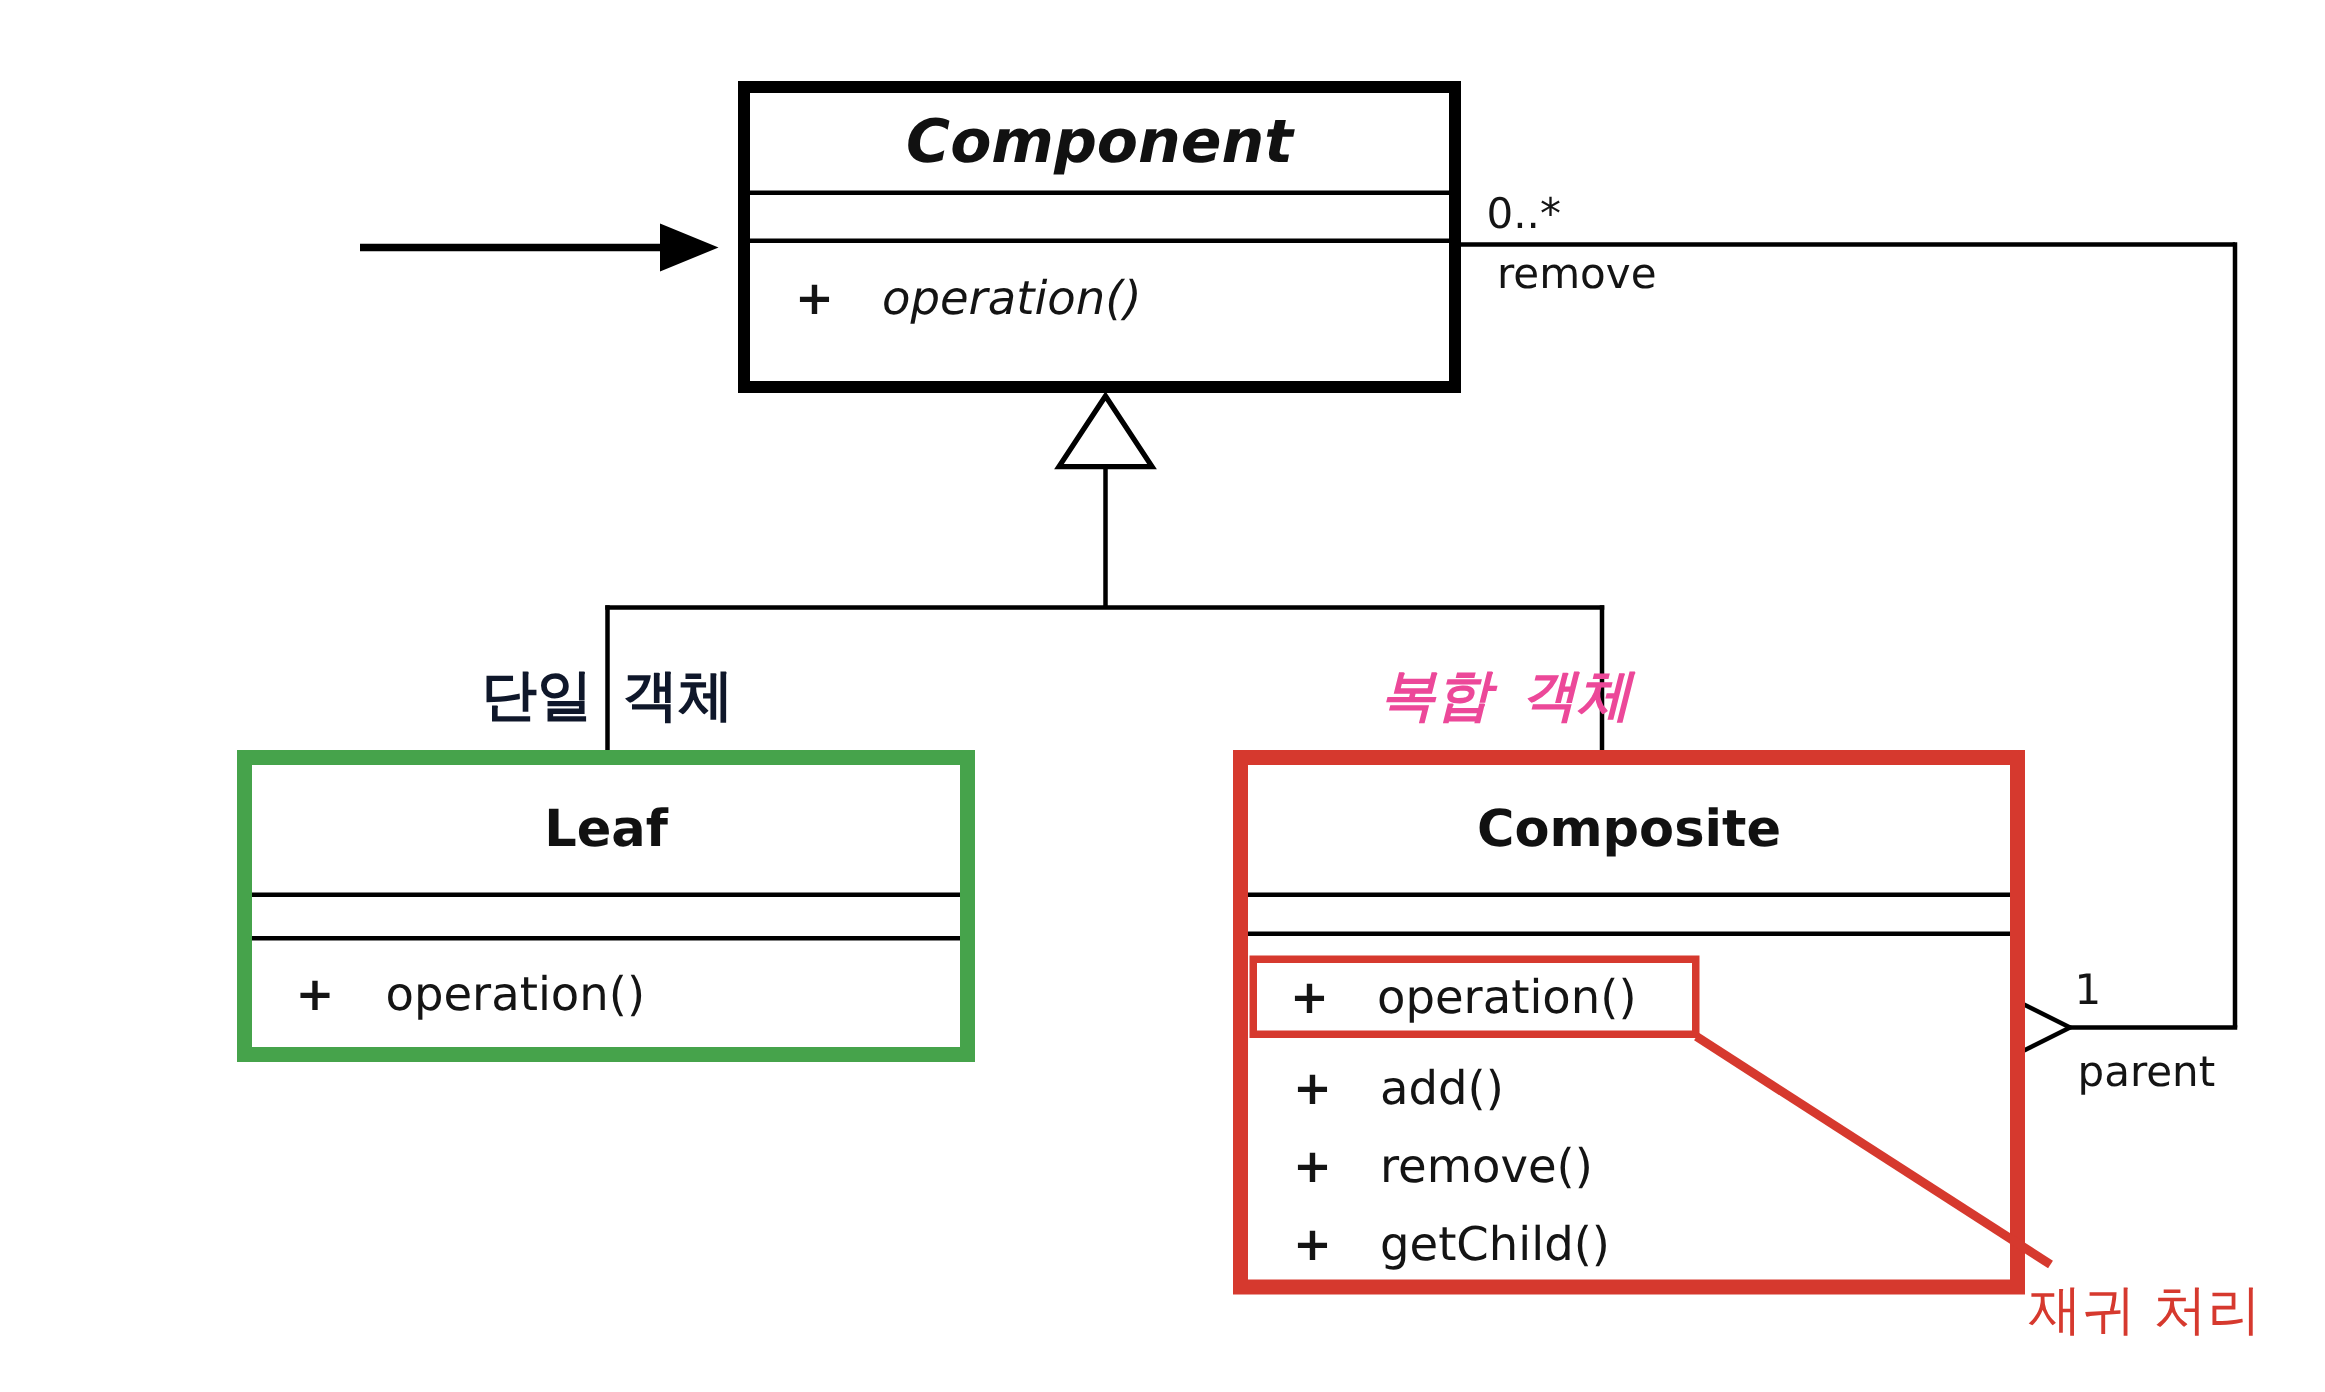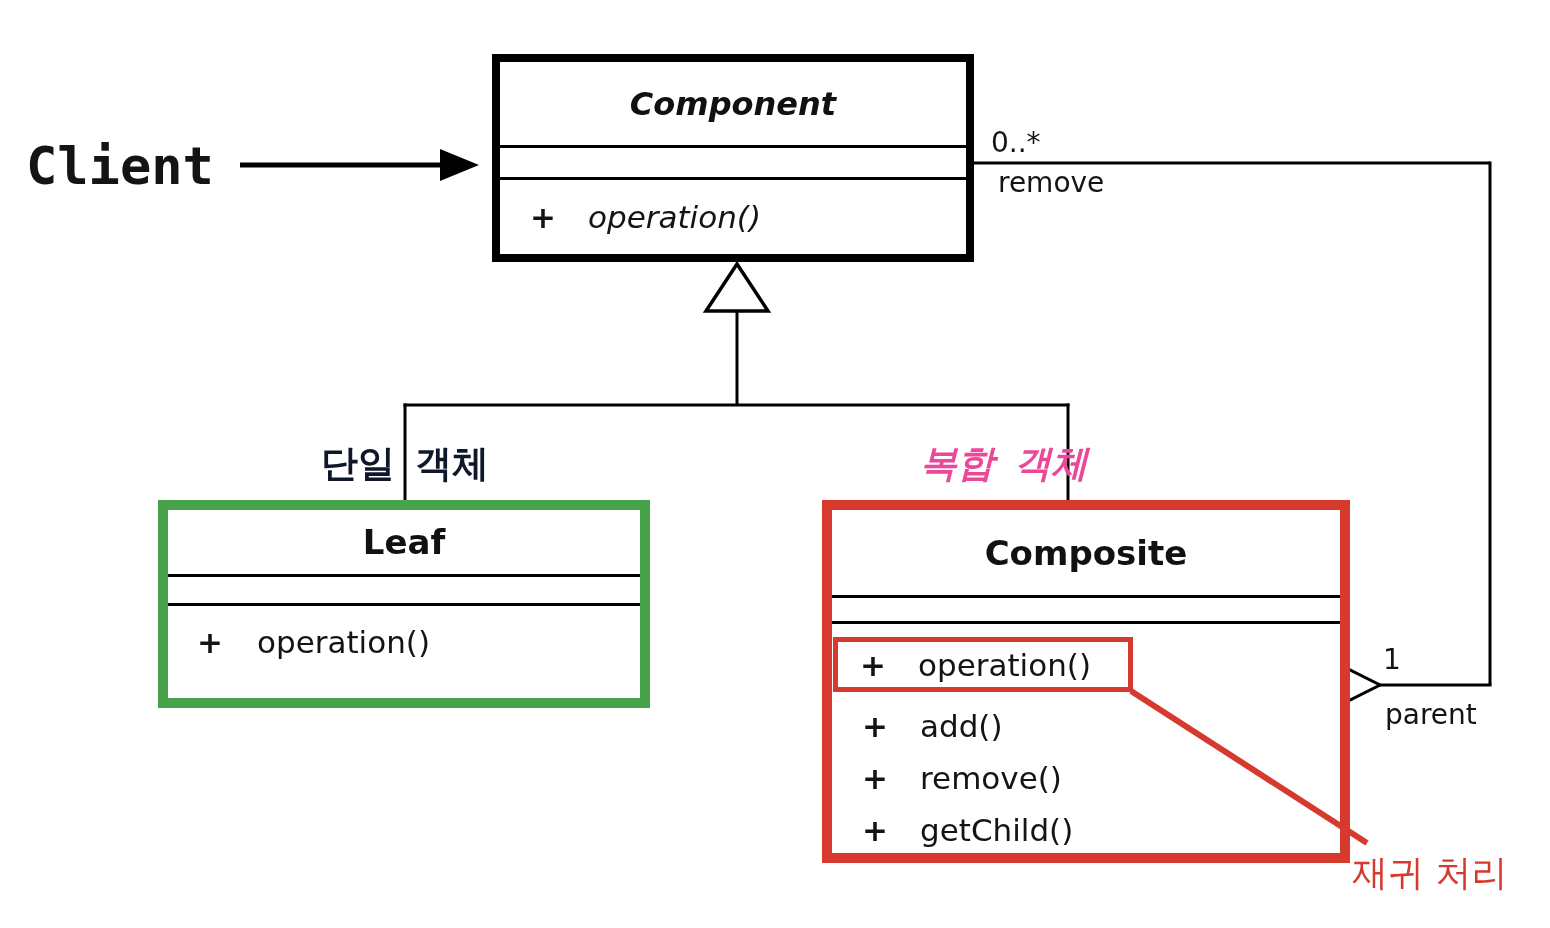--- a/index.html
+++ b/index.html
@@ -18,29 +18,29 @@
   .uml-box{position:absolute;background:#ffffff;box-sizing:border-box;z-index:2;}
   .uml-box .title{
     display:flex;align-items:center;justify-content:center;
     font-weight:bold;color:#111111;
   }
   .uml-box .attrs{box-sizing:border-box;border-top:3px solid #000;border-bottom:3px solid #000;}
   .m-row{display:flex;align-items:center;color:#141414;}
   .m-row .plus{font-weight:bold;}
 
   #component-box{left:492px;top:54px;width:482px;height:208px;border:8px solid #000000;}
-  #component-box .title{height:83px;font-size:32px;font-style:italic;}
+  #component-box .title{height:65px;font-size:40px;font-style:italic;}
   #component-box .attrs{height:35px;}
   #component-box .methods{height:74px;display:flex;align-items:center;}
   #component-box .m-row{font-size:31px;padding-left:30px;}
   #component-box .m-row .plus{width:58px;font-style:normal;}
   #component-box .m-row .sig{font-style:italic;}
 
   #leaf-box{left:158px;top:500px;width:492px;height:208px;border:10px solid #46a34b;}
-  #leaf-box .title{height:64px;font-size:34px;}
+  #leaf-box .title{height:85px;font-size:34px;}
   #leaf-box .attrs{height:32px;}
   #leaf-box .methods{height:71px;display:flex;align-items:center;}
   #leaf-box .m-row{font-size:31px;padding-left:29px;}
   #leaf-box .m-row .plus{width:60px;}
 
   #composite-box{left:822px;top:500px;width:528px;height:363px;border:10px solid #d6392e;}
   #composite-box .title{height:85px;font-size:34px;}
   #composite-box .attrs{height:29px;}
   #composite-box .m-row{position:absolute;font-size:31px;left:0;padding-left:30px;height:48px;width:420px;}
   #composite-box .m-row .plus{width:58px;}
@@ -93,21 +93,20 @@
 
     <polygon points="1316,685 1348,669 1380,685 1348,701" fill="#ffffff" stroke="#000" stroke-width="3"></polygon>
 
     <polygon points="737,264 706,311 768,311" fill="#ffffff" stroke="#000" stroke-width="3.5"></polygon>
     <line x1="737" y1="311" x2="737" y2="406" stroke="#000" stroke-width="3"></line>
     <line x1="403.5" y1="405" x2="1069.5" y2="405" stroke="#000" stroke-width="3"></line>
     <line x1="405" y1="403.5" x2="405" y2="502" stroke="#000" stroke-width="3"></line>
     <line x1="1068" y1="403.5" x2="1068" y2="502" stroke="#000" stroke-width="3"></line>
   </svg>
 
-  <div id="client-label" class="lbl">Client</div>
 
   <div id="component-box" class="uml-box">
     <div class="title">Component</div>
     <div class="attrs"></div>
     <div class="methods">
       <div class="m-row">
         <span class="plus">+</span>
         <span class="sig">operation()</span>
       </div>
     </div>

